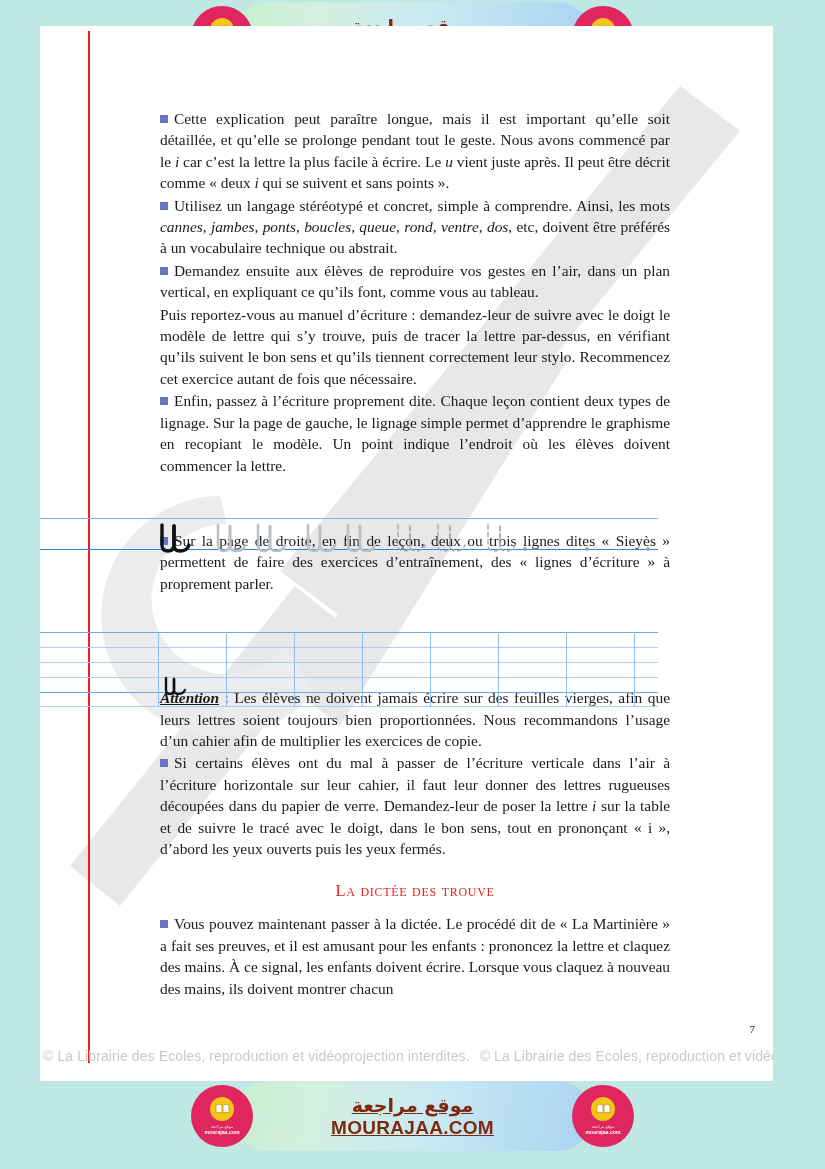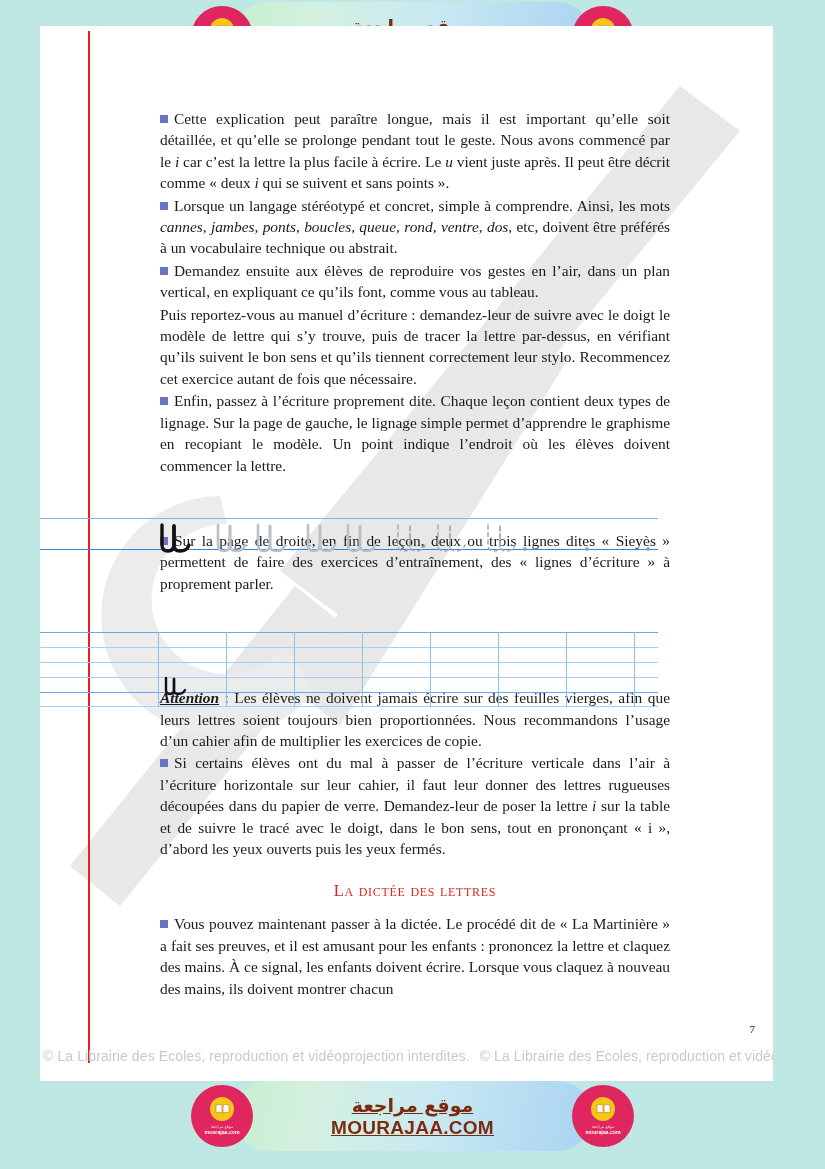--- a/index.html
+++ b/index.html
@@ -221,30 +221,30 @@
         <polygon points="470,330 530,330 300,700 250,660"></polygon>
         <polygon points="255,560 305,600 80,880 30,840"></polygon>
       </g>
       <path d="M180 470 a120 120 0 1 0 95 195 l-30 -45 a75 75 0 1 1 -58 -122 z" fill="#ececec"></path>
     </svg>
 
     <div class="margin-rule"></div>
 
     <div class="column" id="col">
         <p class="para"><span class="sq"></span><span>Cette explication peut paraître longue, mais il est important qu’elle soit détaillée, et qu’elle se prolonge pendant tout le geste. Nous avons commencé par le </span><span class="it">i</span><span> car c’est la lettre la plus facile à écrire. Le </span><span class="it">u</span><span> vient juste après. Il peut être décrit comme  « deux </span><span class="it">i</span><span> qui se suivent et sans points ».</span></p>
-        <p class="para"><span class="sq"></span><span>Lorsque un langage stéréotypé et concret, simple à comprendre. Ainsi, les mots </span><span class="it">cannes, jambes, ponts, boucles, queue, rond, ventre, dos</span><span>, etc, doivent être préférés à un vocabulaire technique ou abstrait.</span></p>
+        <p class="para"><span class="sq"></span><span>Utilisez un langage stéréotypé et concret, simple à comprendre. Ainsi, les mots </span><span class="it">cannes, jambes, ponts, boucles, queue, rond, ventre, dos</span><span>, etc, doivent être préférés à un vocabulaire technique ou abstrait.</span></p>
         <p class="para"><span class="sq"></span><span>Demandez ensuite aux élèves de reproduire vos gestes en l’air, dans un plan vertical, en expliquant ce qu’ils font, comme vous au tableau.</span></p>
         <p class="para"><span>Puis reportez-vous au manuel d’écriture : demandez-leur de suivre avec le doigt le modèle de lettre qui s’y trouve, puis de tracer la lettre par-dessus, en vérifiant qu’ils suivent le bon sens et qu’ils tiennent correctement leur stylo. Recommencez cet exercice autant de fois que nécessaire.</span></p>
         <p class="para"><span class="sq"></span><span>Enfin, passez à l’écriture proprement dite. Chaque leçon contient deux types de lignage. Sur la page de gauche, le lignage simple permet d’apprendre le graphisme en recopiant le modèle. Un point indique l’endroit où les élèves doivent commencer la lettre.</span></p>
         <div style="height: 53px;"></div>
         <p class="para"><span class="sq"></span><span>Sur la page de droite, en fin de leçon, deux ou trois lignes dites « Sieyès » permettent de faire des exercices d’entraînement, des « lignes d’écriture » à proprement parler.</span></p>
         <div style="height: 92px;"></div>
         <p class="para"><span class="bu">Attention</span><span> : Les élèves ne doivent jamais écrire sur des feuilles vierges, afin que leurs lettres soient toujours bien proportionnées. Nous recommandons l’usage d’un cahier afin de multiplier les exercices de copie.</span></p>
         <p class="para"><span class="sq"></span><span>Si certains élèves ont du mal à passer de l’écriture verticale dans l’air à l’écriture horizontale sur leur cahier, il faut leur donner des lettres rugueuses découpées dans du papier de verre. Demandez-leur de poser la lettre </span><span class="it">i</span><span> sur la table et de suivre le tracé avec le doigt, dans le bon sens, tout en prononçant « i », d’abord les yeux ouverts puis les yeux fermés.</span></p>
-        <h2 class="section-title">La dictée des lettres</h2>
+        <h2 class="section-title">La dictée des trouve</h2>
         <p class="para"><span class="sq"></span><span>Vous pouvez maintenant passer à la dictée. Le procédé dit de « La Martinière » a fait ses preuves, et il est amusant pour les enfants : prononcez la lettre et claquez des mains. À ce signal, les enfants doivent écrire. Lorsque vous claquez à nouveau des mains, ils doivent montrer chacun</span></p>
       </div>
 
     <div class="ruleblock" style="top:492px;">
       <div class="rl rl-top"></div>
       <div class="rl rl-base"></div>
       <svg class="trace-svg" width="618" height="40" viewBox="0 0 618 40" aria-hidden="true">
 
         <g fill="none" stroke="#111111" stroke-width="3.4" stroke-linecap="round">
           <path d="M122 7 L122 27 Q122 33 128 33 Q134 33 134 26 L134 8"></path>

